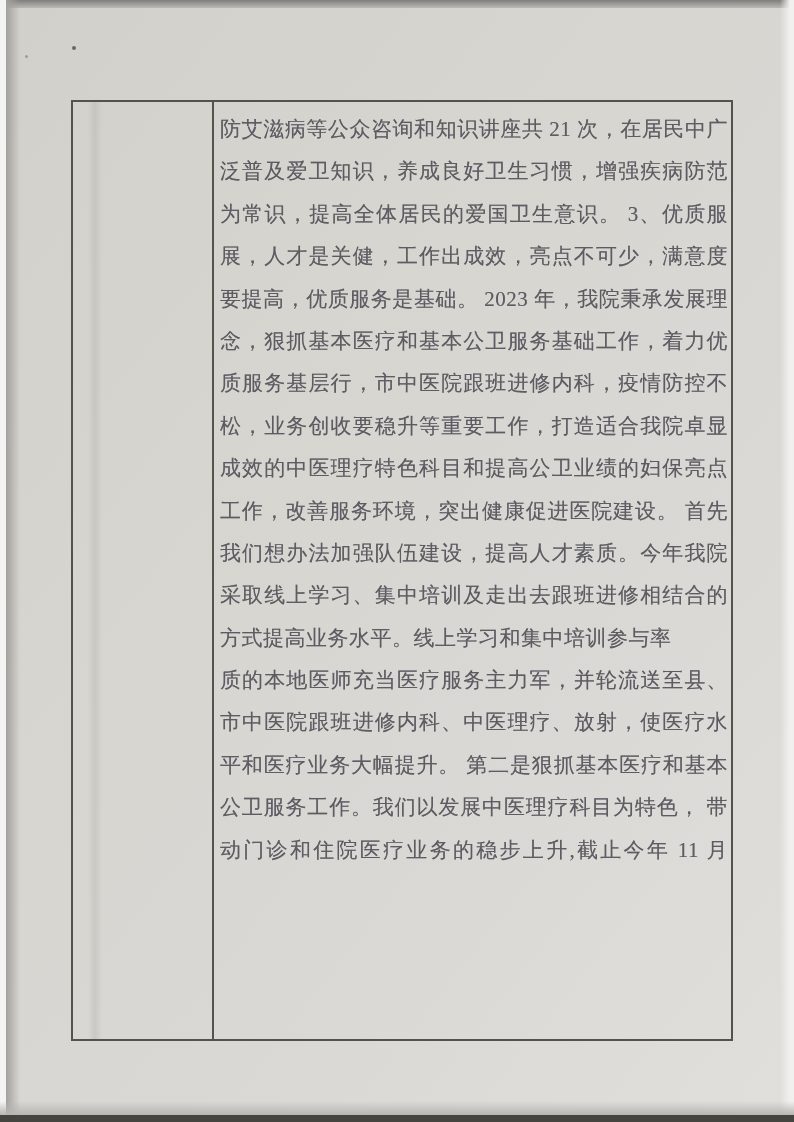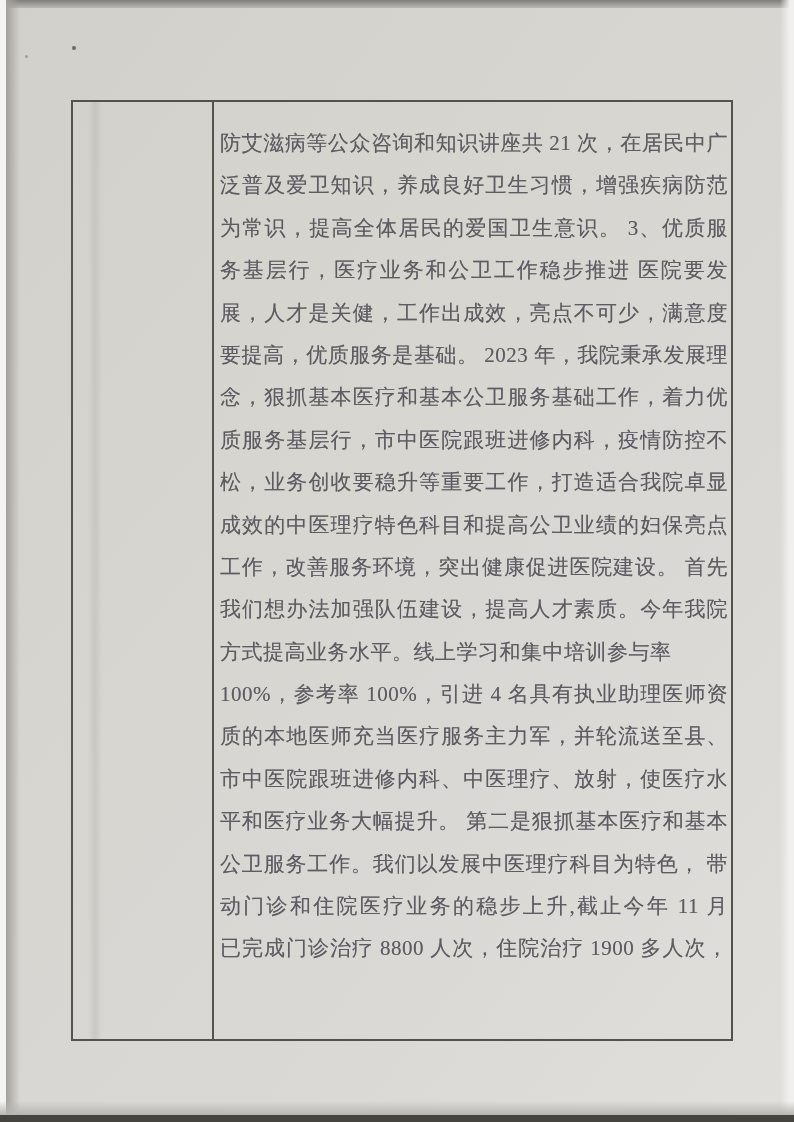--- a/index.html
+++ b/index.html
@@ -60,21 +60,21 @@
     display: flex;
   }
   .cell-left {
     width: 141px;
     box-sizing: border-box;
     border-right: 2px solid #55534e;
   }
   .cell-right {
     flex: 1;
     box-sizing: border-box;
-    padding: 20px 3px 0 6px;
+    padding: 6px 3px 0 6px;
     color: #5d5c63;
     overflow: hidden;
   }
   .line {
     height: 42.4px;
     line-height: 42.4px;
     font-size: 21px;
     letter-spacing: 0.5px;
     text-align: justify;
     text-align-last: justify;
@@ -99,32 +99,30 @@
   <div class="edge-bottom-dark"></div>
   <div class="speck speck-1"></div>
   <div class="speck speck-2"></div>
 
   <div class="doc-table">
     <div class="cell-left"></div>
     <div class="cell-right">
         <div class="line">防艾滋病等公众咨询和知识讲座共 21 次，在居民中广</div>
         <div class="line">泛普及爱卫知识，养成良好卫生习惯，增强疾病防范</div>
         <div class="line">为常识，提高全体居民的爱国卫生意识。 3、优质服</div>
-        <div class="line">务基层行，医疗业务和公卫工作稳步推进 医院要发</div>
         <div class="line">展，人才是关健，工作出成效，亮点不可少，满意度</div>
         <div class="line">要提高，优质服务是基础。 2023 年，我院秉承发展理</div>
         <div class="line">念，狠抓基本医疗和基本公卫服务基础工作，着力优</div>
         <div class="line">质服务基层行，市中医院跟班进修内科，疫情防控不放</div>
         <div class="line">松，业务创收要稳升等重要工作，打造适合我院卓显</div>
         <div class="line">成效的中医理疗特色科目和提高公卫业绩的妇保亮点</div>
         <div class="line">工作，改善服务环境，突出健康促进医院建设。 首先</div>
         <div class="line">我们想办法加强队伍建设，提高人才素质。今年我院</div>
+        <div class="line">采取线上学习、集中培训及走出去跟班进修相结合的</div>
         <div class="line no-fill">方式提高业务水平。线上学习和集中培训参与率</div>
-        <div class="line">100%，参考率 100%，引进 4 名具有执业助理医师资</div>
         <div class="line">质的本地医师充当医疗服务主力军，并轮流送至县、</div>
         <div class="line">市中医院跟班进修内科、中医理疗、放射，使医疗水</div>
         <div class="line">平和医疗业务大幅提升。 第二是狠抓基本医疗和基本</div>
         <div class="line">公卫服务工作。我们以发展中医理疗科目为特色， 带</div>
         <div class="line">动门诊和住院医疗业务的稳步上升,截止今年 11 月底，</div>
-        <div class="line">已完成门诊治疗 8800 人次，住院治疗 1900 多人次，</div>
       </div>
   </div>
 </div>
 
 </body></html>

